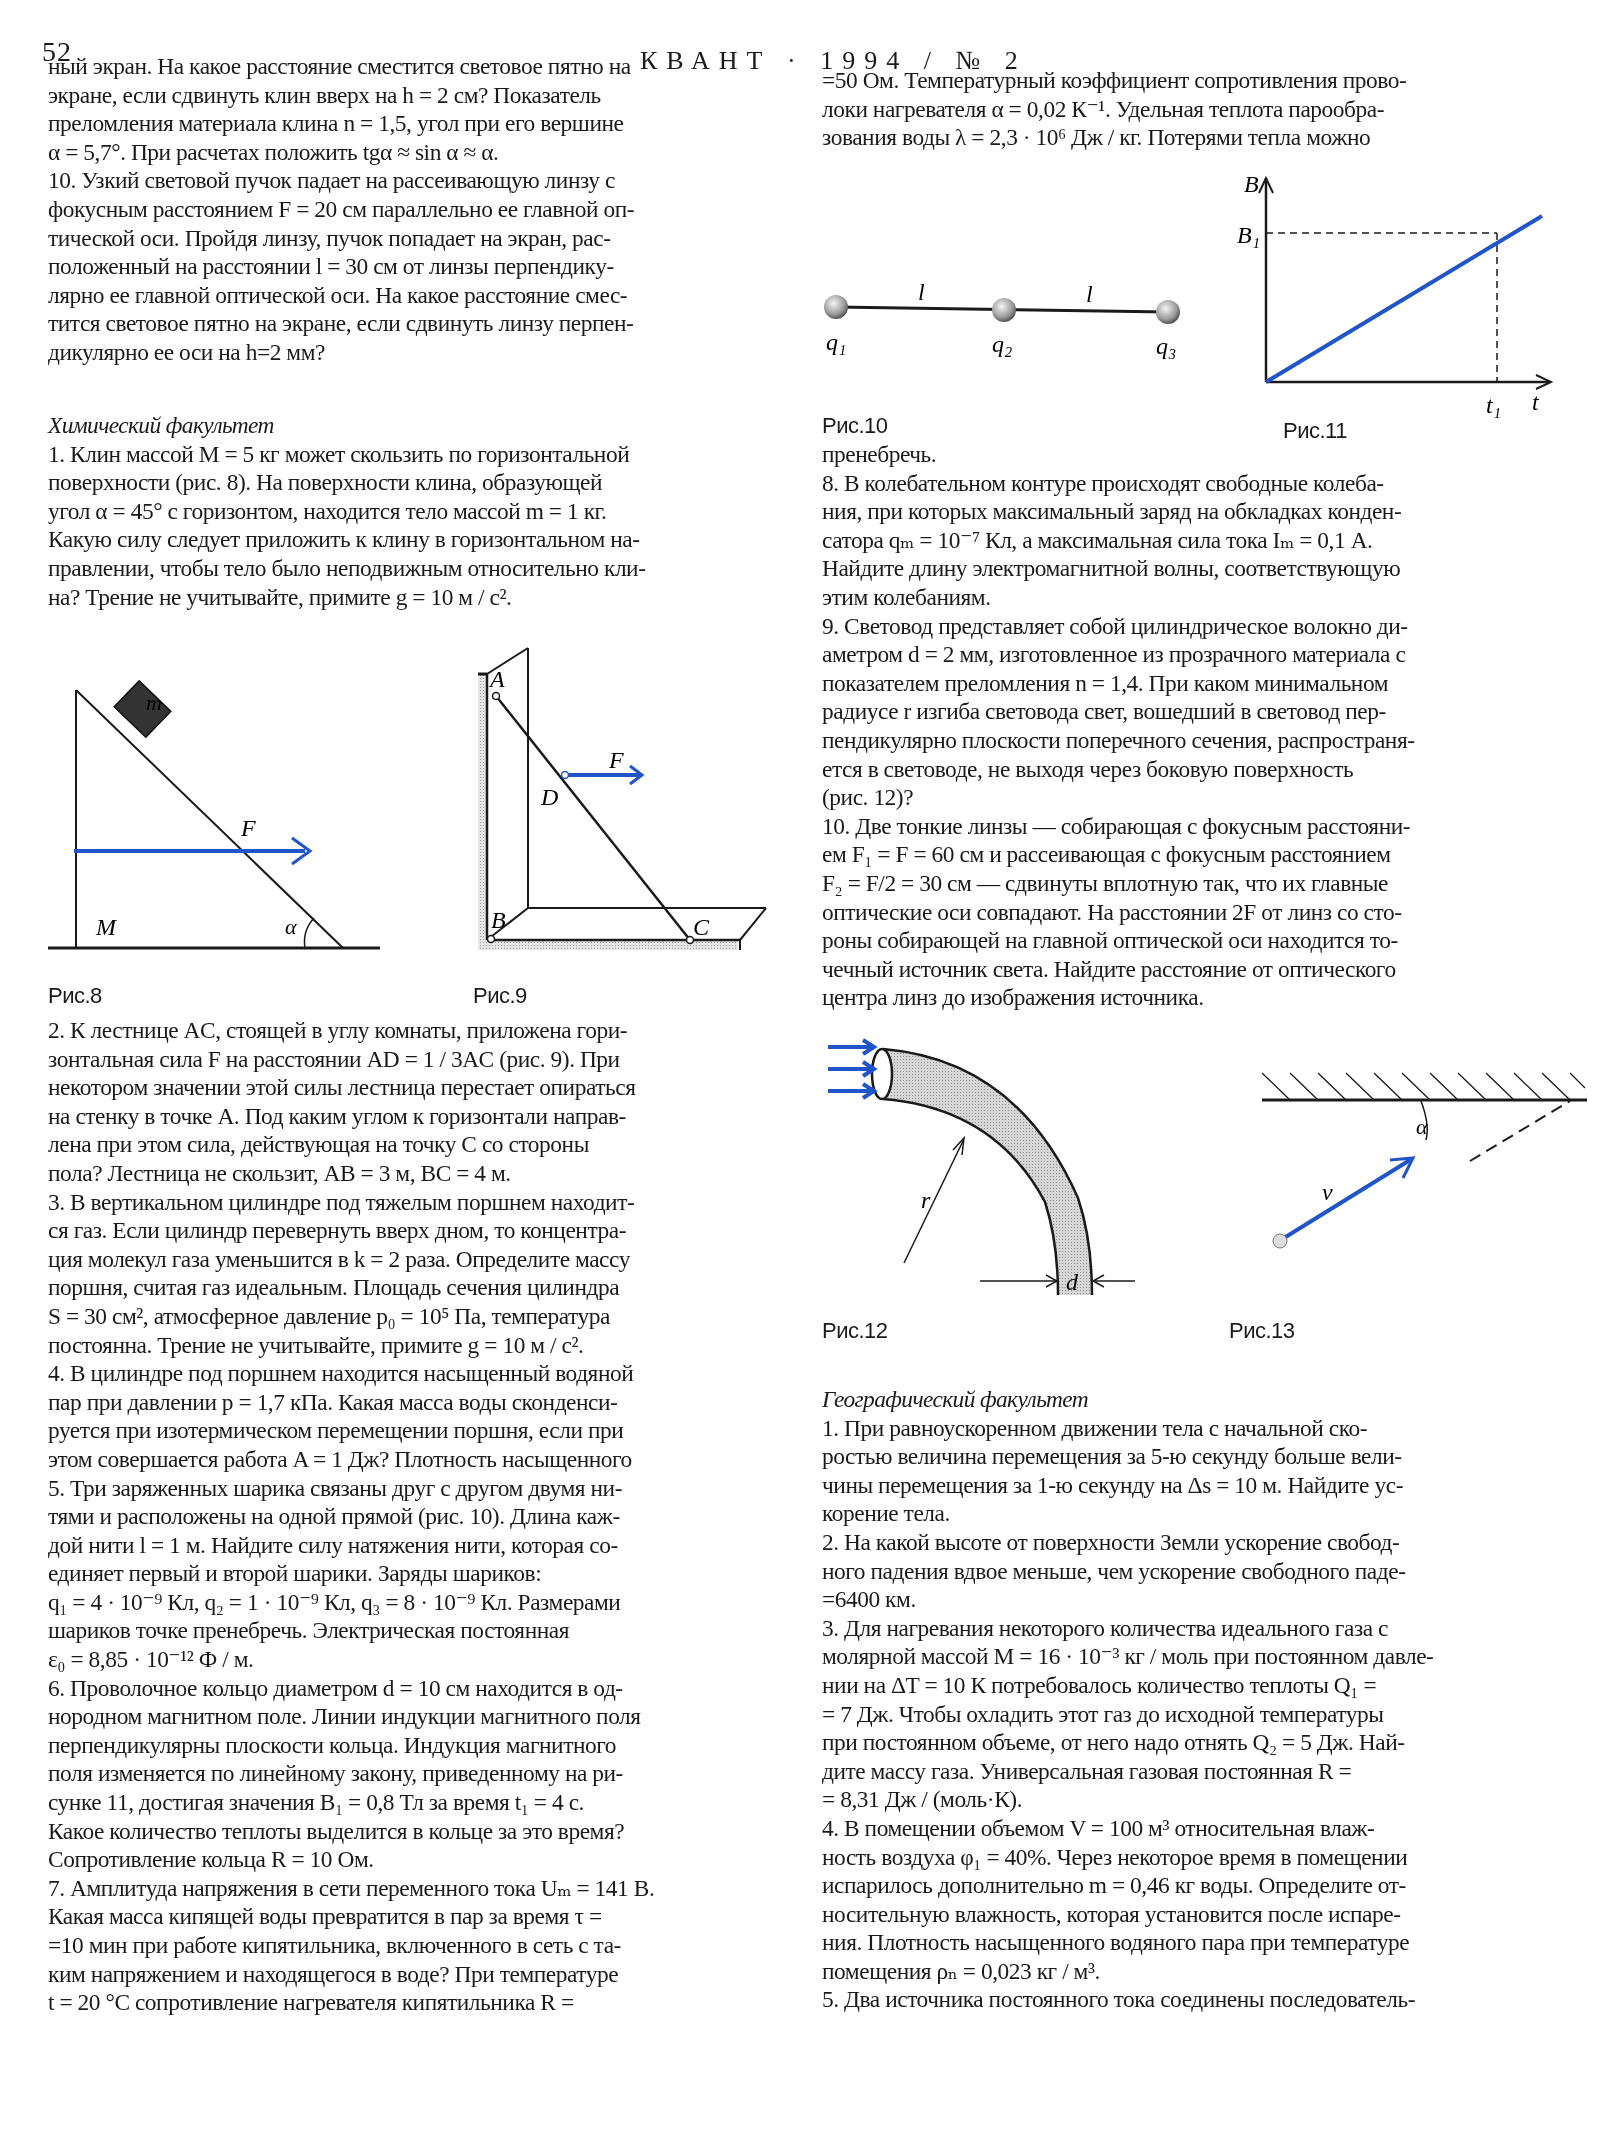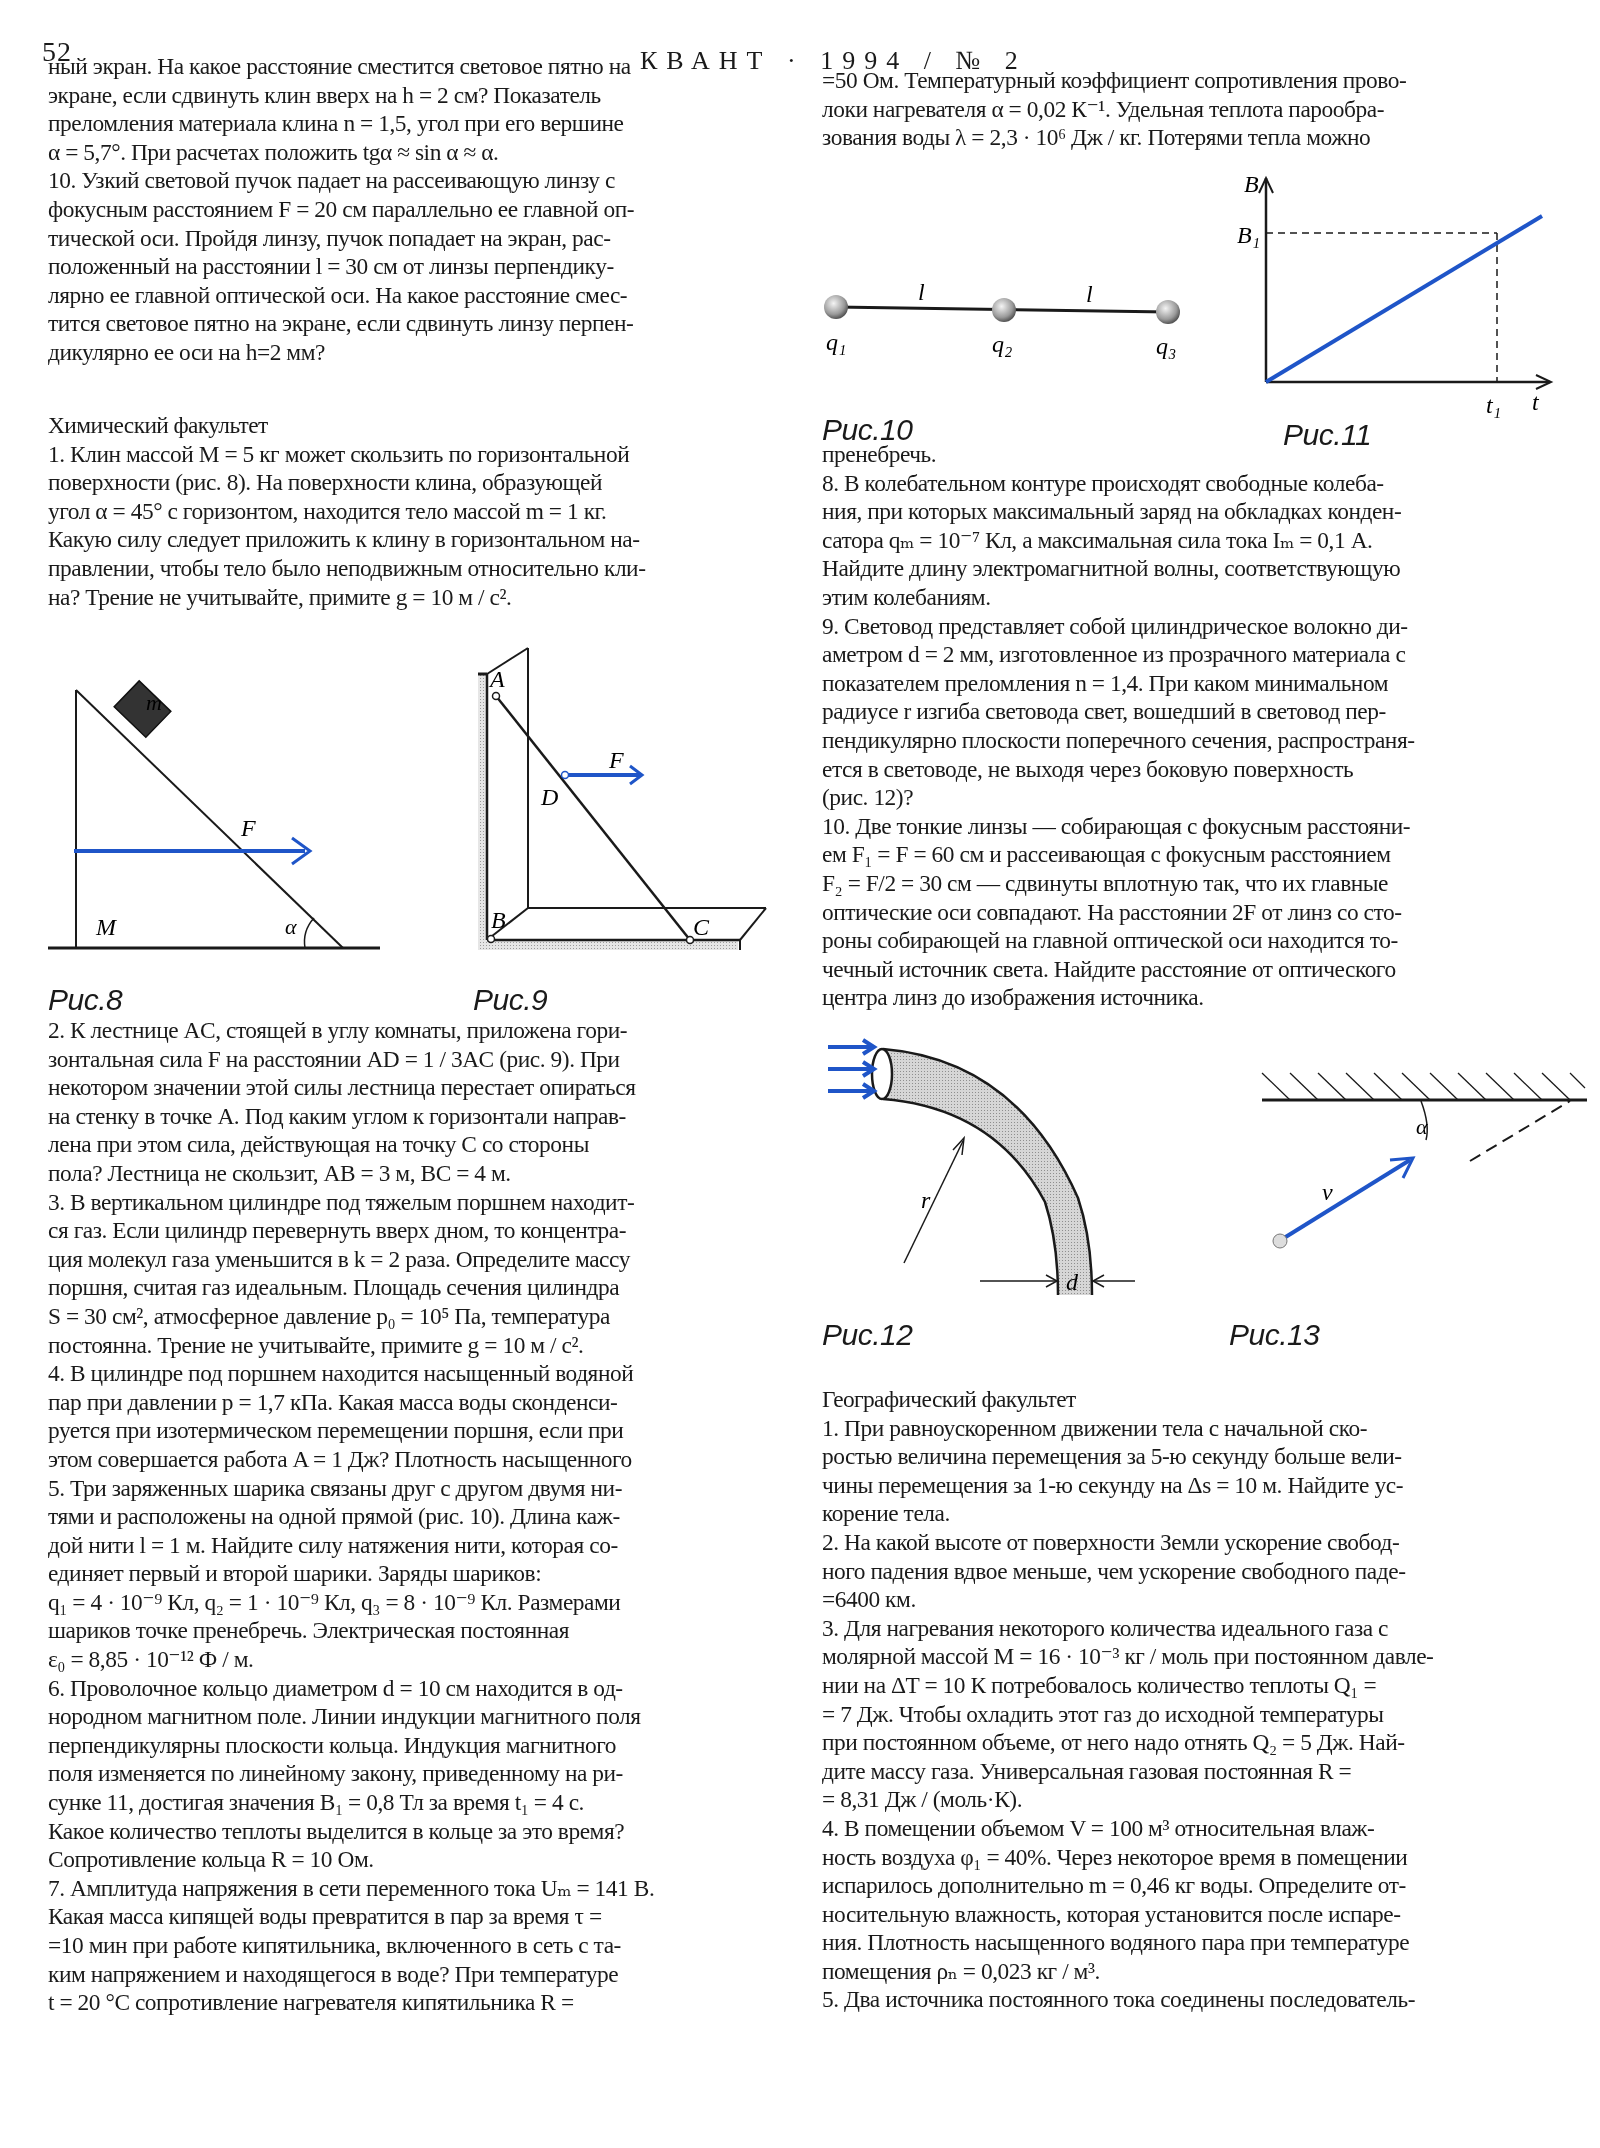--- a/index.html
+++ b/index.html
@@ -2,24 +2,24 @@
 <html><head>
 <meta charset="utf-8">
 <style>
   html, body { margin: 0; padding: 0; background: #ffffff; }
   body { width: 1600px; height: 2148px; position: relative; overflow: hidden;
          font-family: "Liberation Serif", "DejaVu Serif", serif; color: #1a1a1a; }
   .header { position: absolute; top: 24px; left: 0; width: 1600px; height: 40px; padding-left: 23px; }
   .page-num { position: absolute; left: 42px; top: 12px; font-size: 28px; letter-spacing: 1px; }
   .running-title { position: absolute; left: 640px; top: 22px; font-size: 26px; letter-spacing: 9px; }
   .col { position: absolute; font-size: 23.4px; line-height: 28.6px; letter-spacing: -0.45px; }
-  .col .sec { letter-spacing: -0.6px; }
+  .col .sec { font-style: italic; letter-spacing: -0.6px; }
   .line { display: block; white-space: nowrap; }
-  .caption { position: absolute; font-family: "Liberation Sans", sans-serif; font-style: italic;
-             font-size: 30px; letter-spacing: -0.5px; }
+  .caption { position: absolute; font-family: "Liberation Sans", sans-serif; 
+             font-size: 22px; letter-spacing: -0.5px; }
   .fig { position: absolute; overflow: visible; }
   .fig text { font-family: "Liberation Serif", "DejaVu Serif", serif; font-style: italic; }
 </style>
 </head>
 <body>
 
 <div class="header">
   <span class="page-num">52</span>
   <span class="running-title">КВАНТ · 1994 / № 2</span>
 </div>

